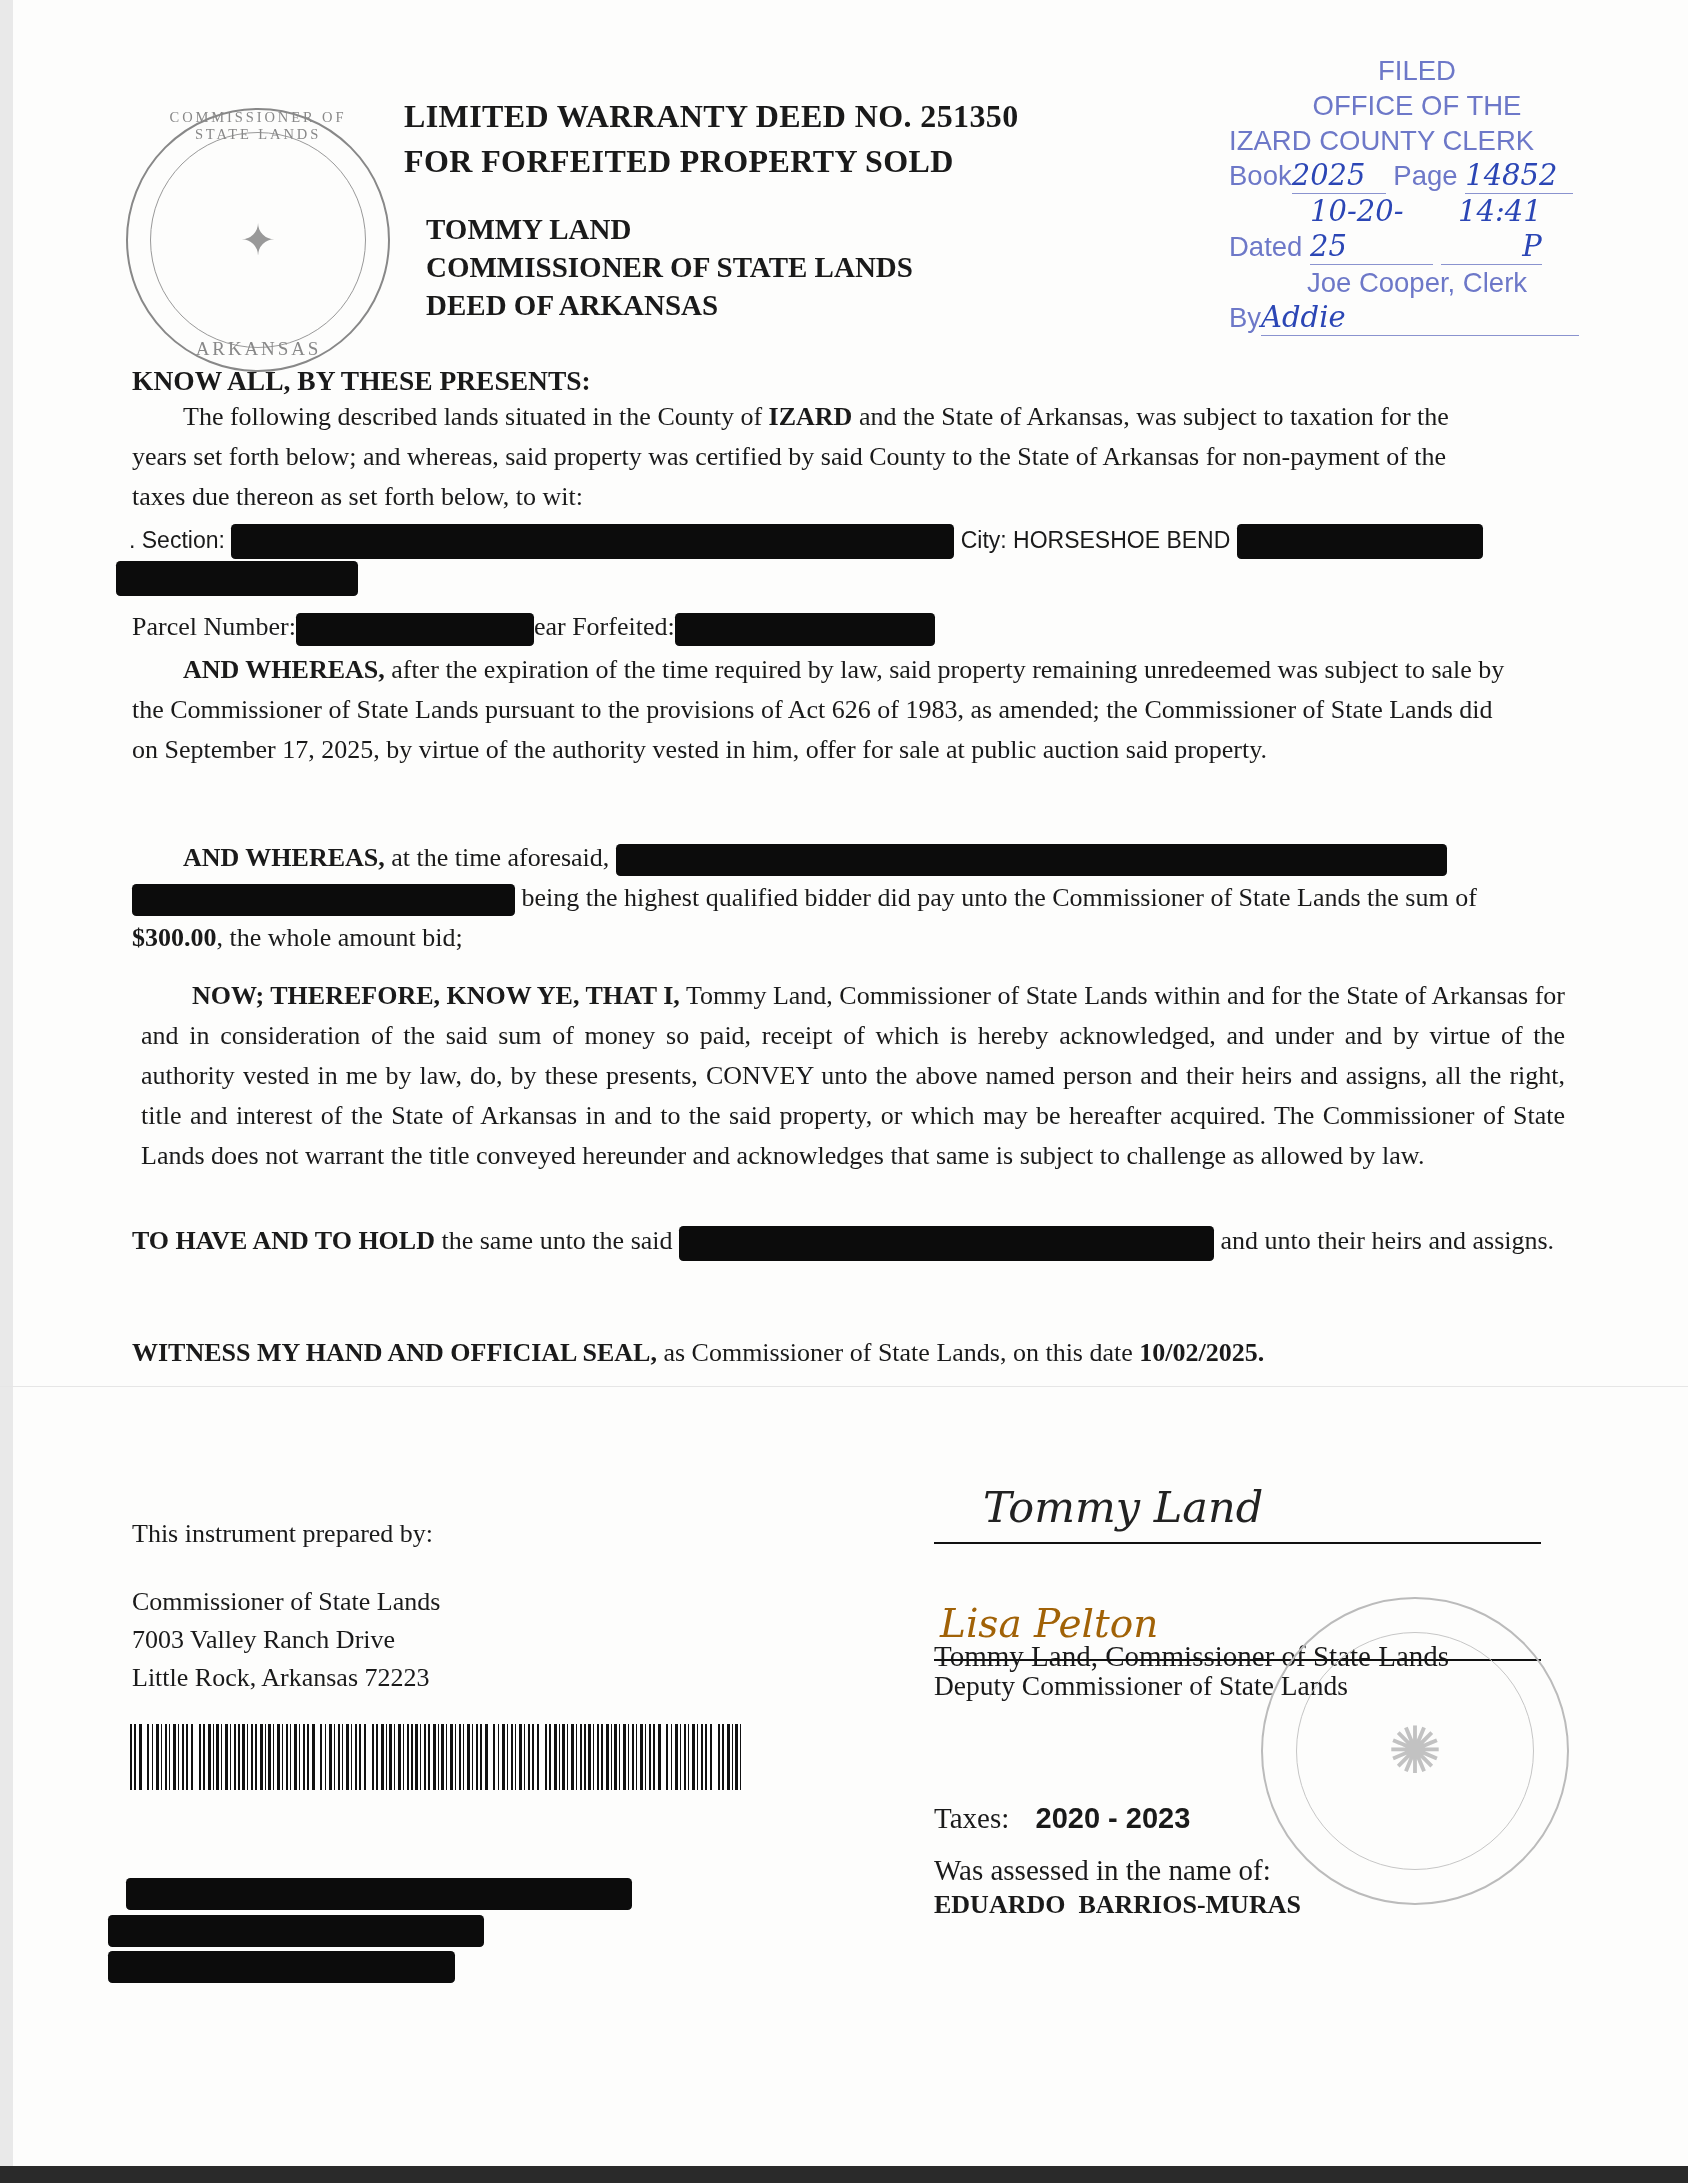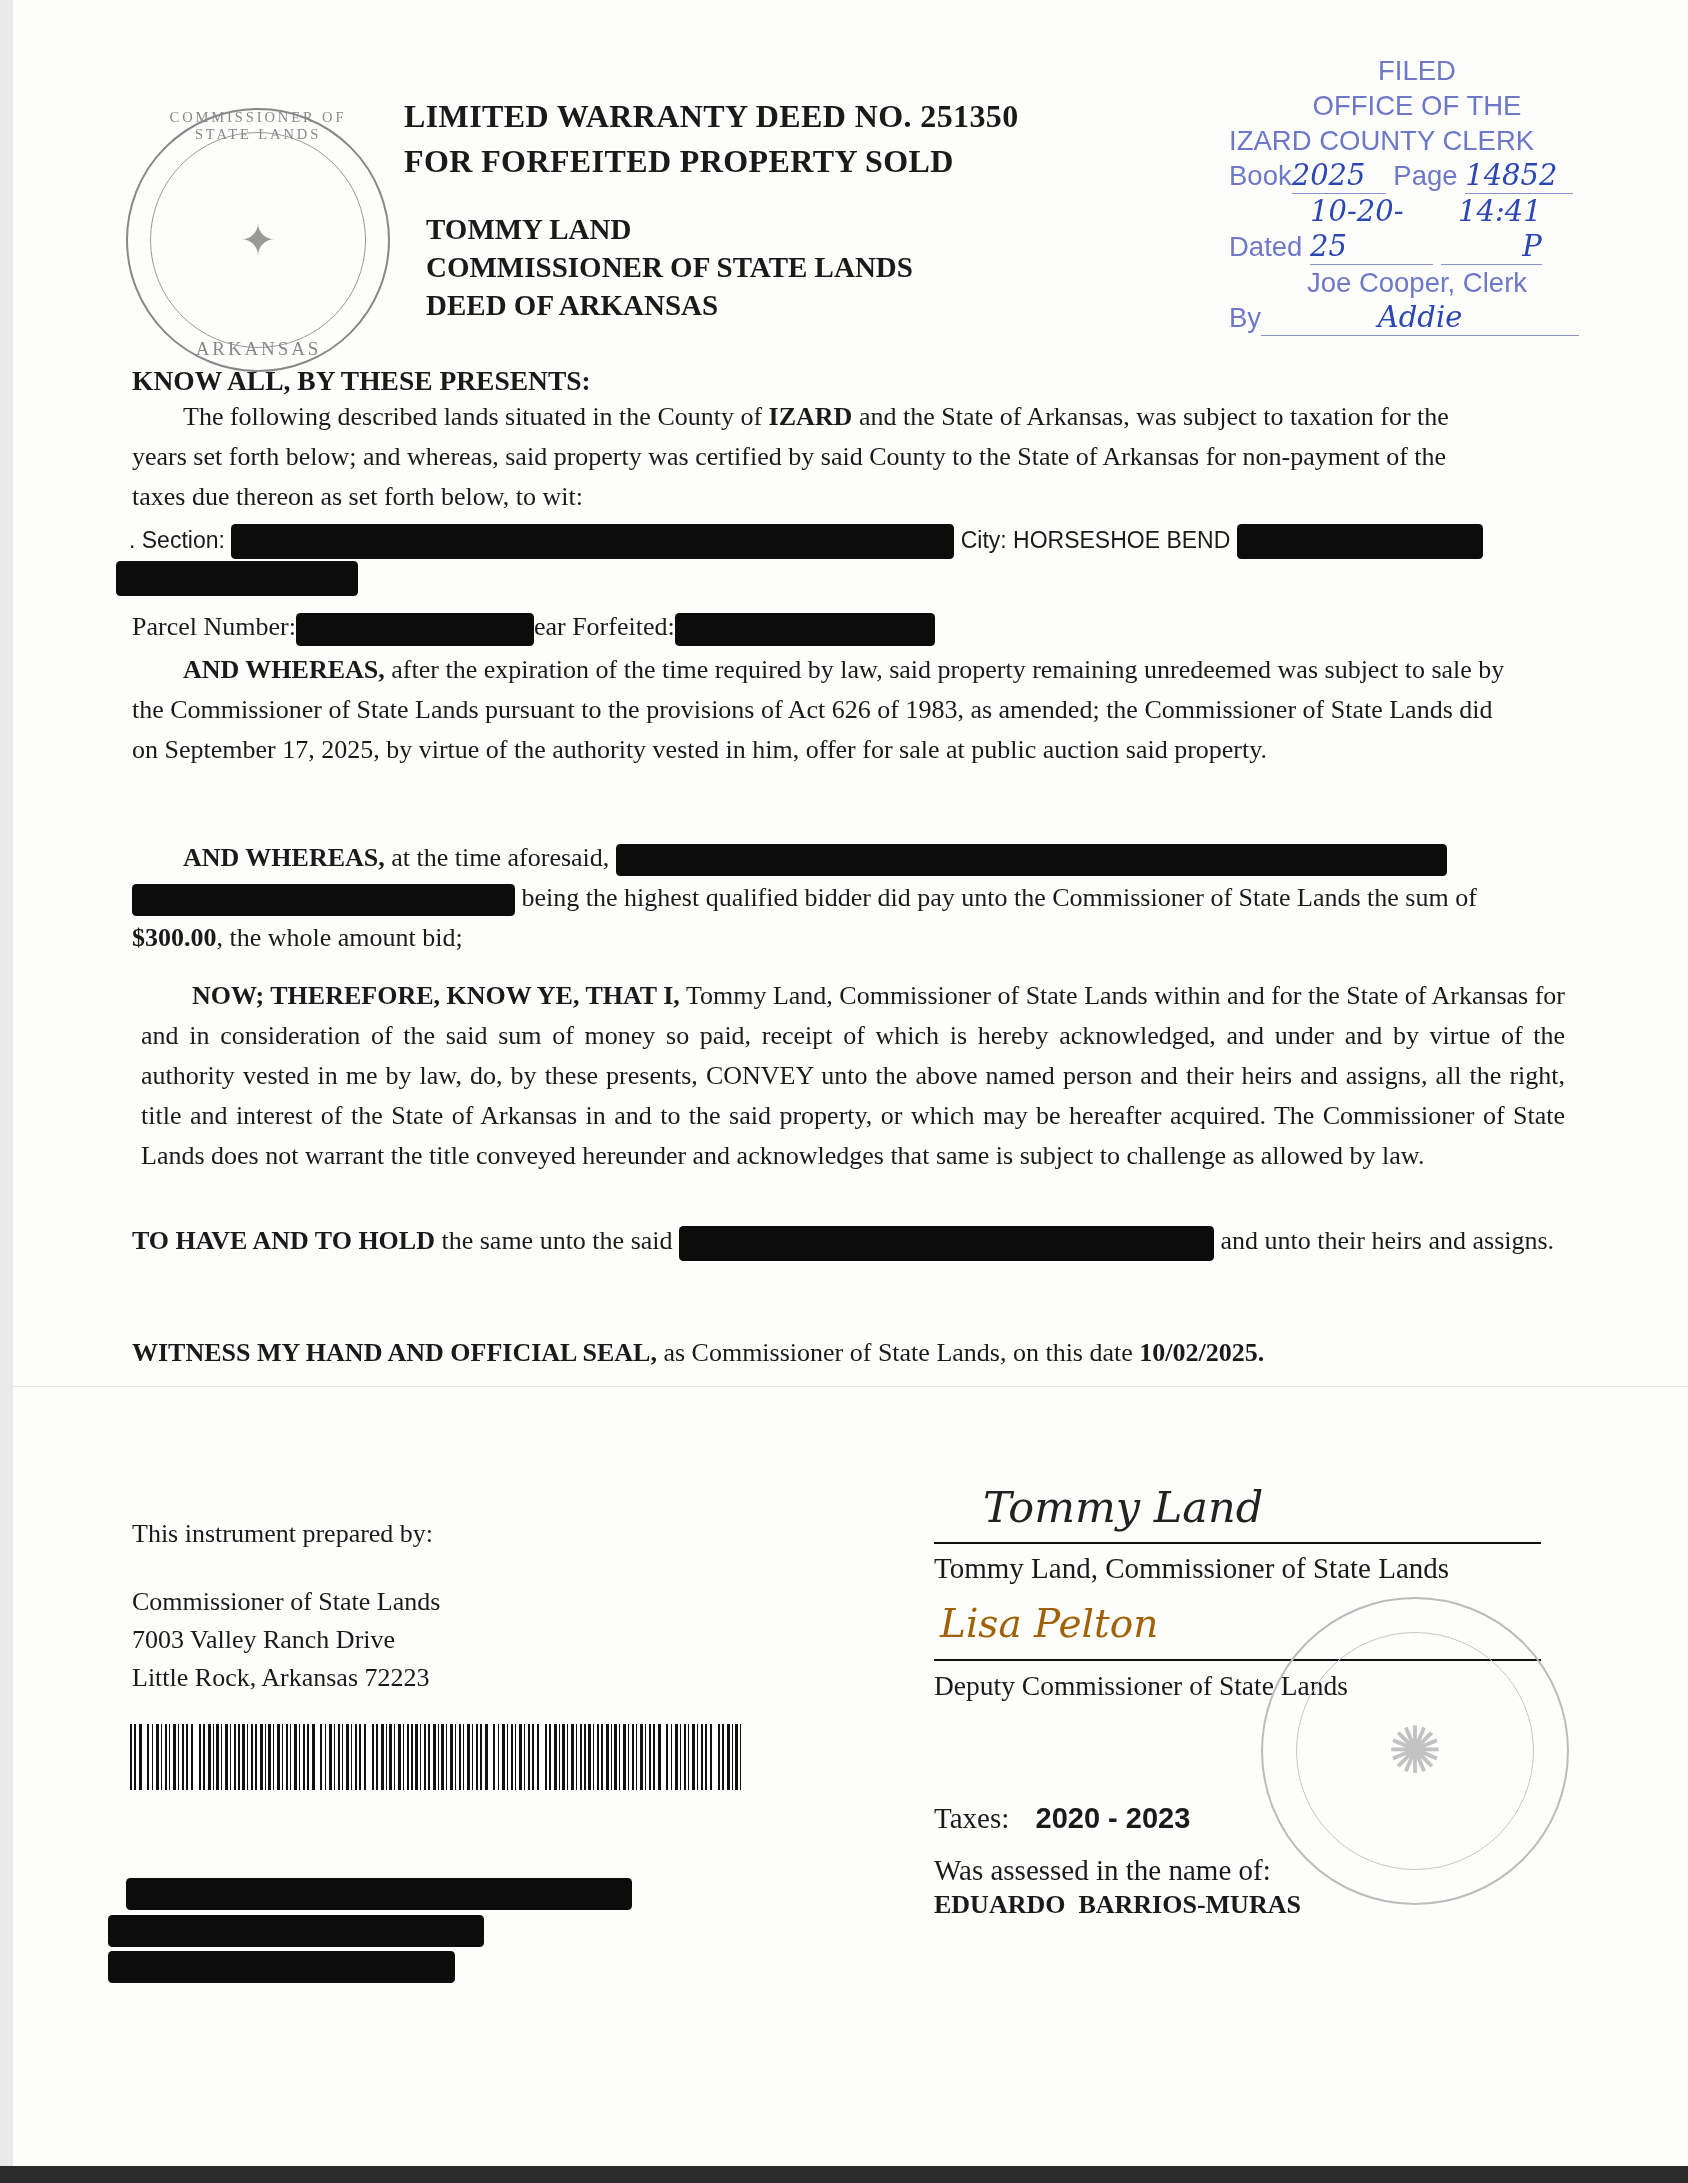--- a/index.html
+++ b/index.html
@@ -66,21 +66,21 @@
       <span>Page</span>
       <span class="uline hand" style="width:108px;">14852</span>
     </div>
     <div>
       <span>Dated</span>
       <span class="uline hand" style="width:123px;">10-20-25</span>
       <span class="uline hand" style="width:101px;text-align:right;">14:41 P</span>
     </div>
     <div class="c">Joe Cooper, Clerk</div>
     <div>
-      <span>By</span><span class="uline" style="width:318px;text-align:center;"><span class="hand">Addie</span></span>
+      <span>By</span><span class="uline" style="width:318px;"><span class="hand">Addie</span></span>
     </div>
   </div>
 
   <div class="para b" style="left:132px;top:361px;font-size:27.5px;">KNOW ALL, BY THESE PRESENTS:</div>
 
   <div class="para" style="left:132px;top:397px;width:1344px;text-indent:51px;">
     <span>The following described lands situated in the County of</span>
     <span class="b">IZARD</span>
     <span>and the State of Arkansas, was subject to taxation for the years set forth below; and whereas, said property was certified by said County to the State of Arkansas for non-payment of the taxes due thereon as set forth below, to wit:</span>
   </div>
@@ -138,21 +138,21 @@
   </div>
 
   <div class="barcode"></div>
 
   <div class="redact" style="position:absolute;left:126px;top:1878px;width:506px;height:32px;"></div>
   <div class="redact" style="position:absolute;left:108px;top:1915px;width:376px;height:32px;"></div>
   <div class="redact" style="position:absolute;left:108px;top:1951px;width:347px;height:32px;"></div>
 
   <div class="sig" style="left:983px;top:1482px;font-size:43px;color:#222;">Tommy Land</div>
   <div class="sigline" style="left:934px;top:1542px;width:607px;"></div>
-  <div class="para" style="left:934px;top:1548px;font-size:29px;">Tommy Land, Commissioner of State Lands</div>
+  <div class="para" style="left:934px;top:1636px;font-size:29px;">Tommy Land, Commissioner of State Lands</div>
 
   <div class="sig" style="left:940px;top:1601px;font-size:39px;color:#a16207;">Lisa Pelton</div>
   <div class="sigline" style="left:934px;top:1659px;width:607px;"></div>
   <div class="para" style="left:934px;top:1666px;font-size:27.5px;">Deputy Commissioner of State Lands</div>
 
   <div class="seal" style="left:1261px;top:1597px;width:304px;height:304px;border-color:#bbb;">
     <div class="seal-inner" style="left:33px;top:33px;width:236px;height:236px;border-color:#c6c6c6;"></div>
     <div class="center" style="color:#c2c2c2;font-size:65px;">✺</div>
 
   </div>

